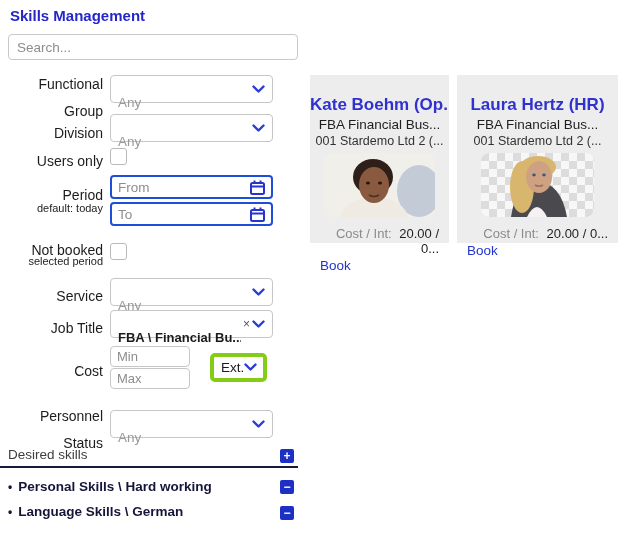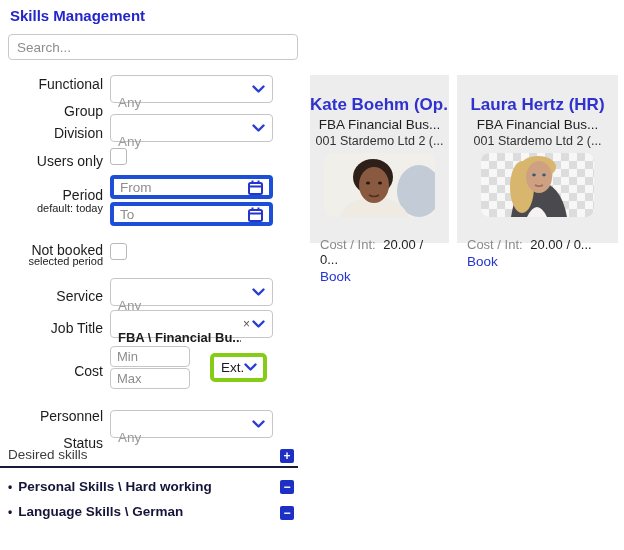--- a/index.html
+++ b/index.html
@@ -20,21 +20,21 @@
 
   .select { left:110px; width:163px; height:28px; border:1px solid #c6c6c6; border-radius:4px;
             background:#fff; display:flex; align-items:center; padding:0 7px; cursor:pointer; }
   .select .val { flex:1; font-size:13.5px; color:#999; white-space:nowrap; overflow:hidden;margin-top:27px; }
   .select .val.strong { color:#1b1b1b; font-weight:bold; font-size:13px; }
   .chev { flex:none; display:block; }
 
   .checkbox { left:110px; width:17px; height:17px; border:1px solid #b9b9b9; border-radius:3px;
               background:#fff; cursor:pointer; }
 
-  .dateinput { left:110px; width:163px; height:24px; border:4px solid #1d4ed8; border-radius:4px;
+  .dateinput { left:110px; width:163px; height:24px; border:2px solid #1d4ed8; border-radius:4px;
                background:#fff; display:flex; align-items:center; padding:0 6px; }
   .dateinput input { flex:1; border:none; outline:none; font-size:13.5px; color:#333; width:10px;
                      font-family:"Liberation Sans",sans-serif; background:transparent; }
   .dateinput input::placeholder { color:#8d8d8d; }
 
   .smallinput { left:110px; width:80px; height:21px; border:1px solid #c6c6c6; border-radius:4px;
                 font-size:13px; padding:0 6px; color:#333; outline:none;
                 font-family:"Liberation Sans",sans-serif; }
   .smallinput::placeholder { color:#8d8d8d; }
 
@@ -64,21 +64,21 @@
               display:flex; align-items:center; justify-content:space-between; padding:0 7px; }
 
   .card { top:75px; height:168px; background:#ededed; text-align:center; }
   .card1 { left:310px; width:139px; }
   .card2 { left:457px; width:161px; }
   .card .name { padding-top:20px; font-size:17px; font-weight:bold; color:#3032cf;
                 white-space:nowrap; overflow:hidden; cursor:pointer; }
   .card .role { font-size:13.5px; color:#1e1e1e; margin-top:2px; white-space:nowrap; overflow:hidden; }
   .card .company { font-size:12.5px; color:#323232; margin-top:2px; white-space:nowrap; overflow:hidden; }
   .card .photo { display:block; margin:5px auto 0; border-radius:8px; }
-  .card .costrow { margin-top:20px; padding:0 10px; text-align:left; font-size:13px; }
+  .card .costrow { margin-top:9px; padding:0 10px; text-align:right; font-size:13px; }
   .card .costrow .clabel { color:#8a8a8a; }
   .card .costrow .cval { color:#1e1e1e; margin-left:4px; }
   .card .book { padding:2px 10px 0; text-align:left; font-size:13.5px; color:#2434cc; cursor:pointer; }
 </style>
 </head>
 <body>
 
 <svg width="0" height="0" style="position:absolute">
   <defs>
     <g id="chev-g">

